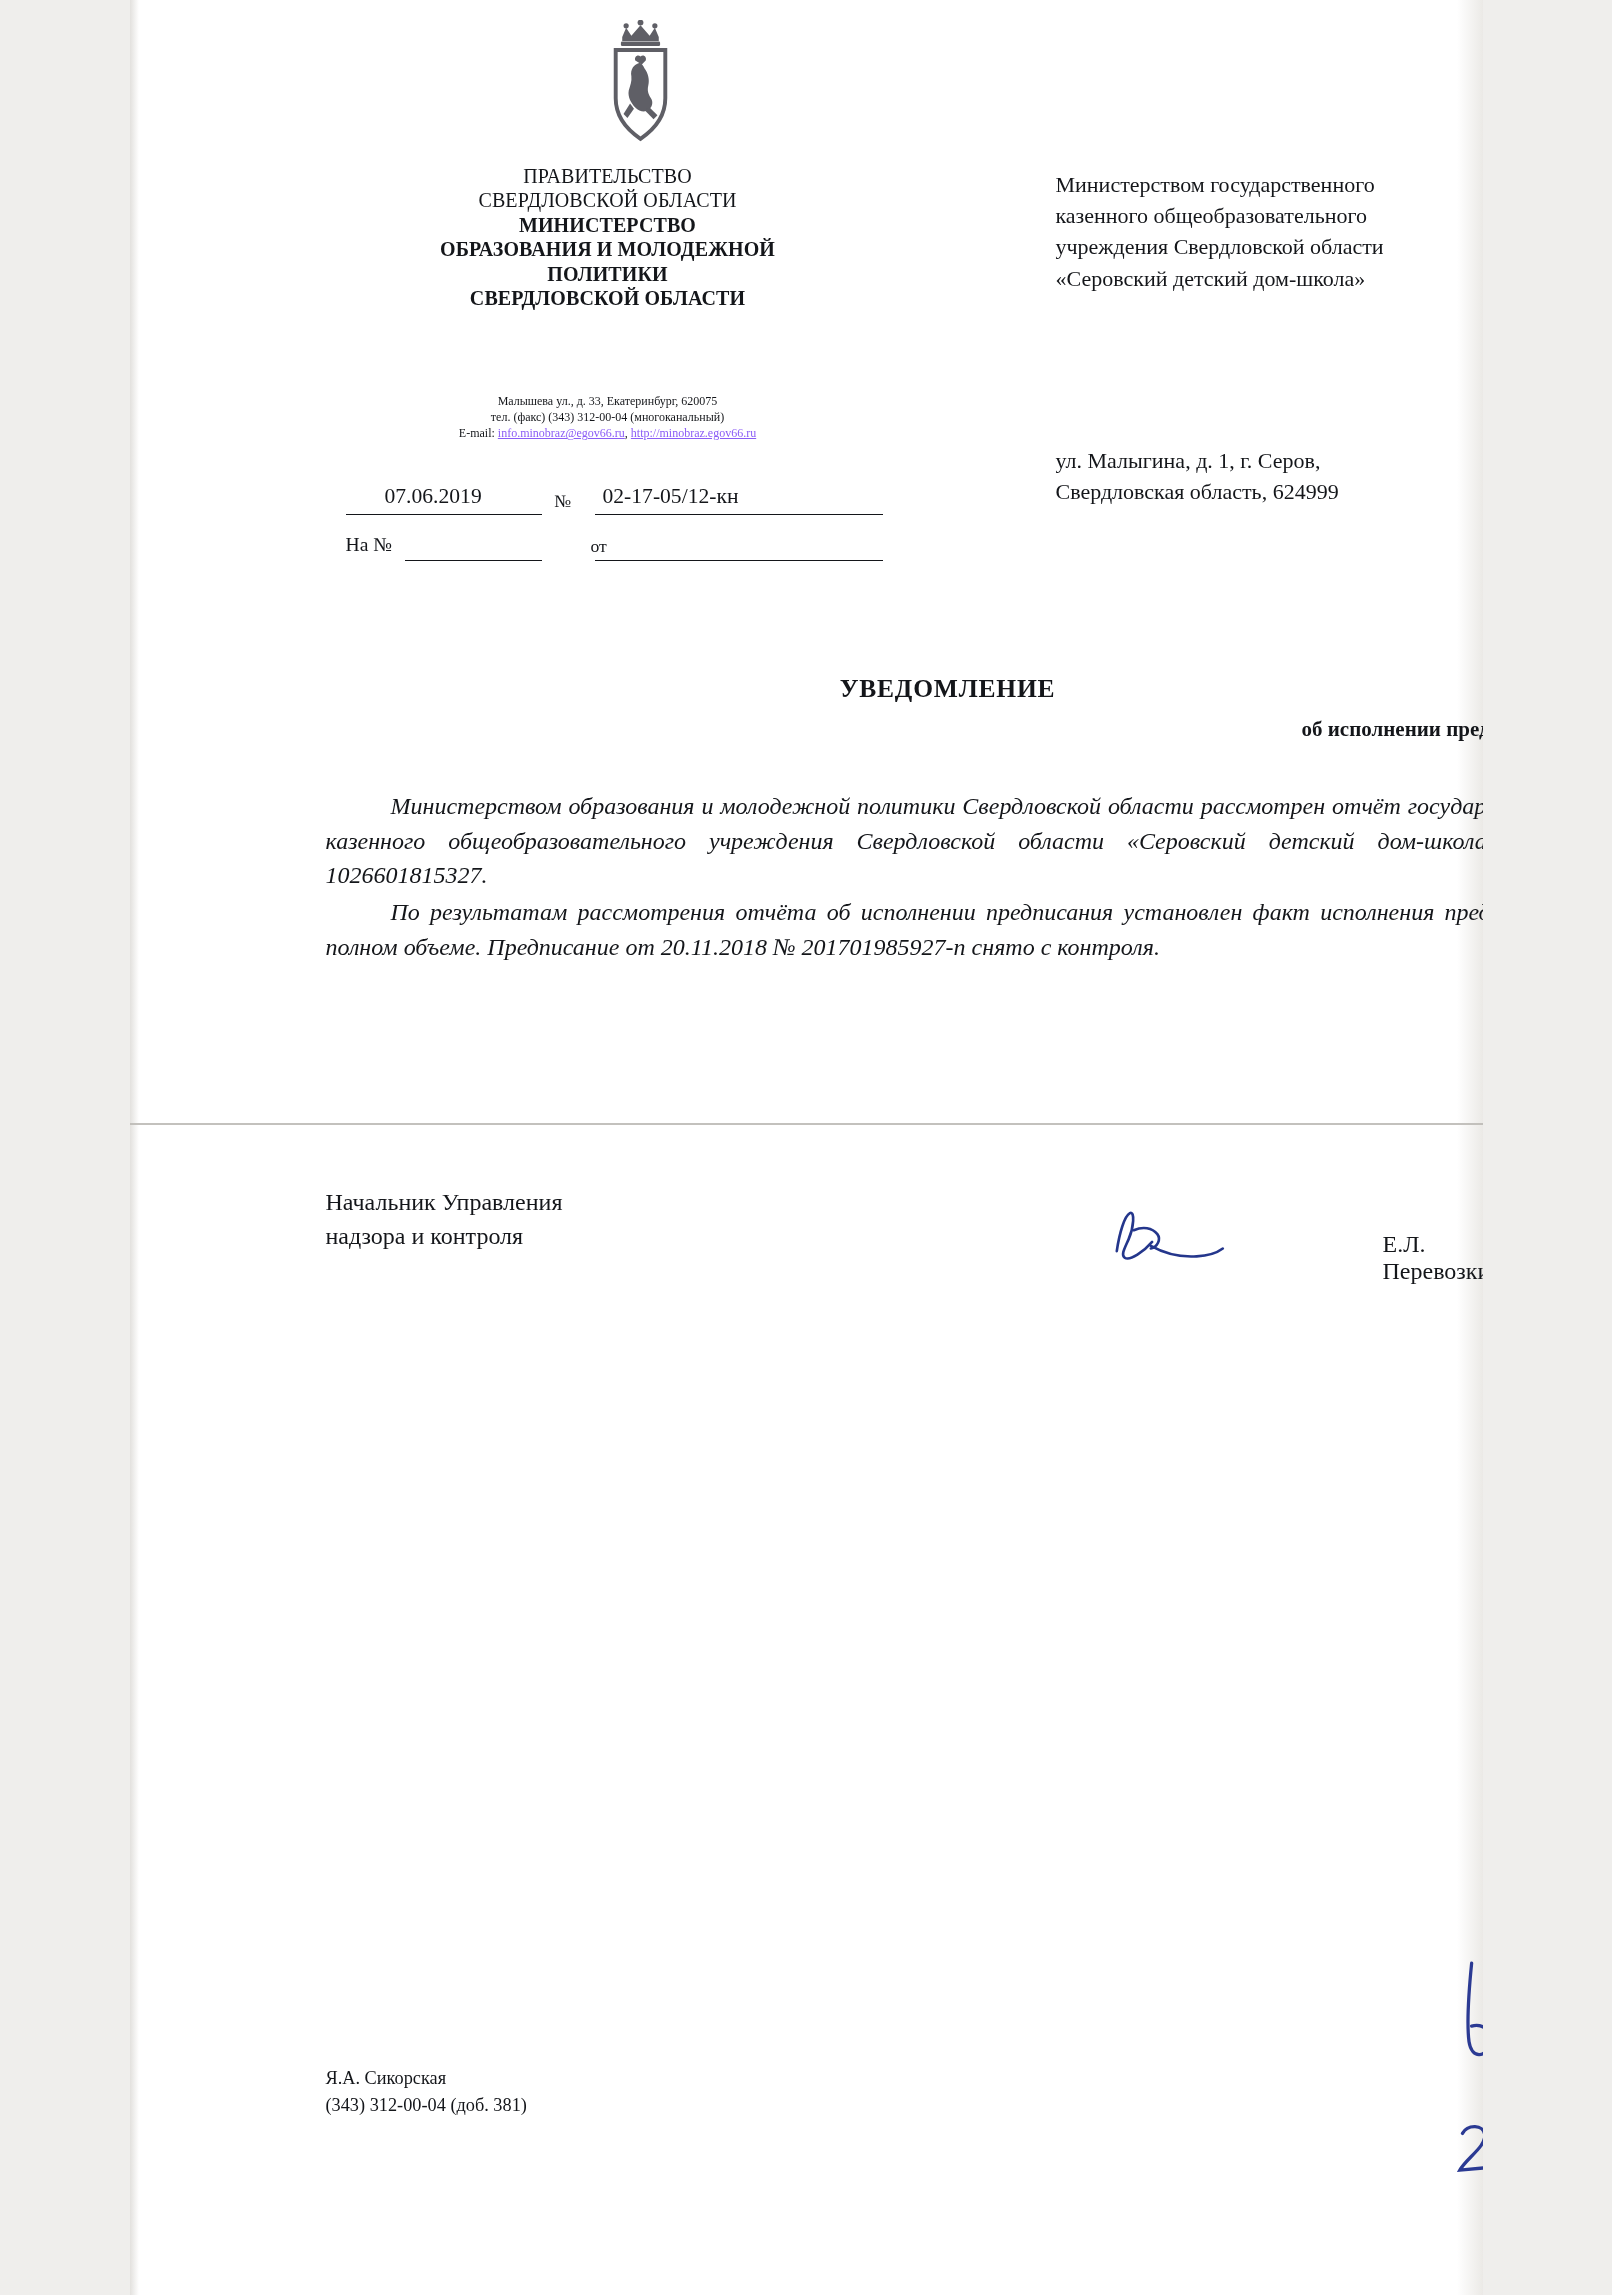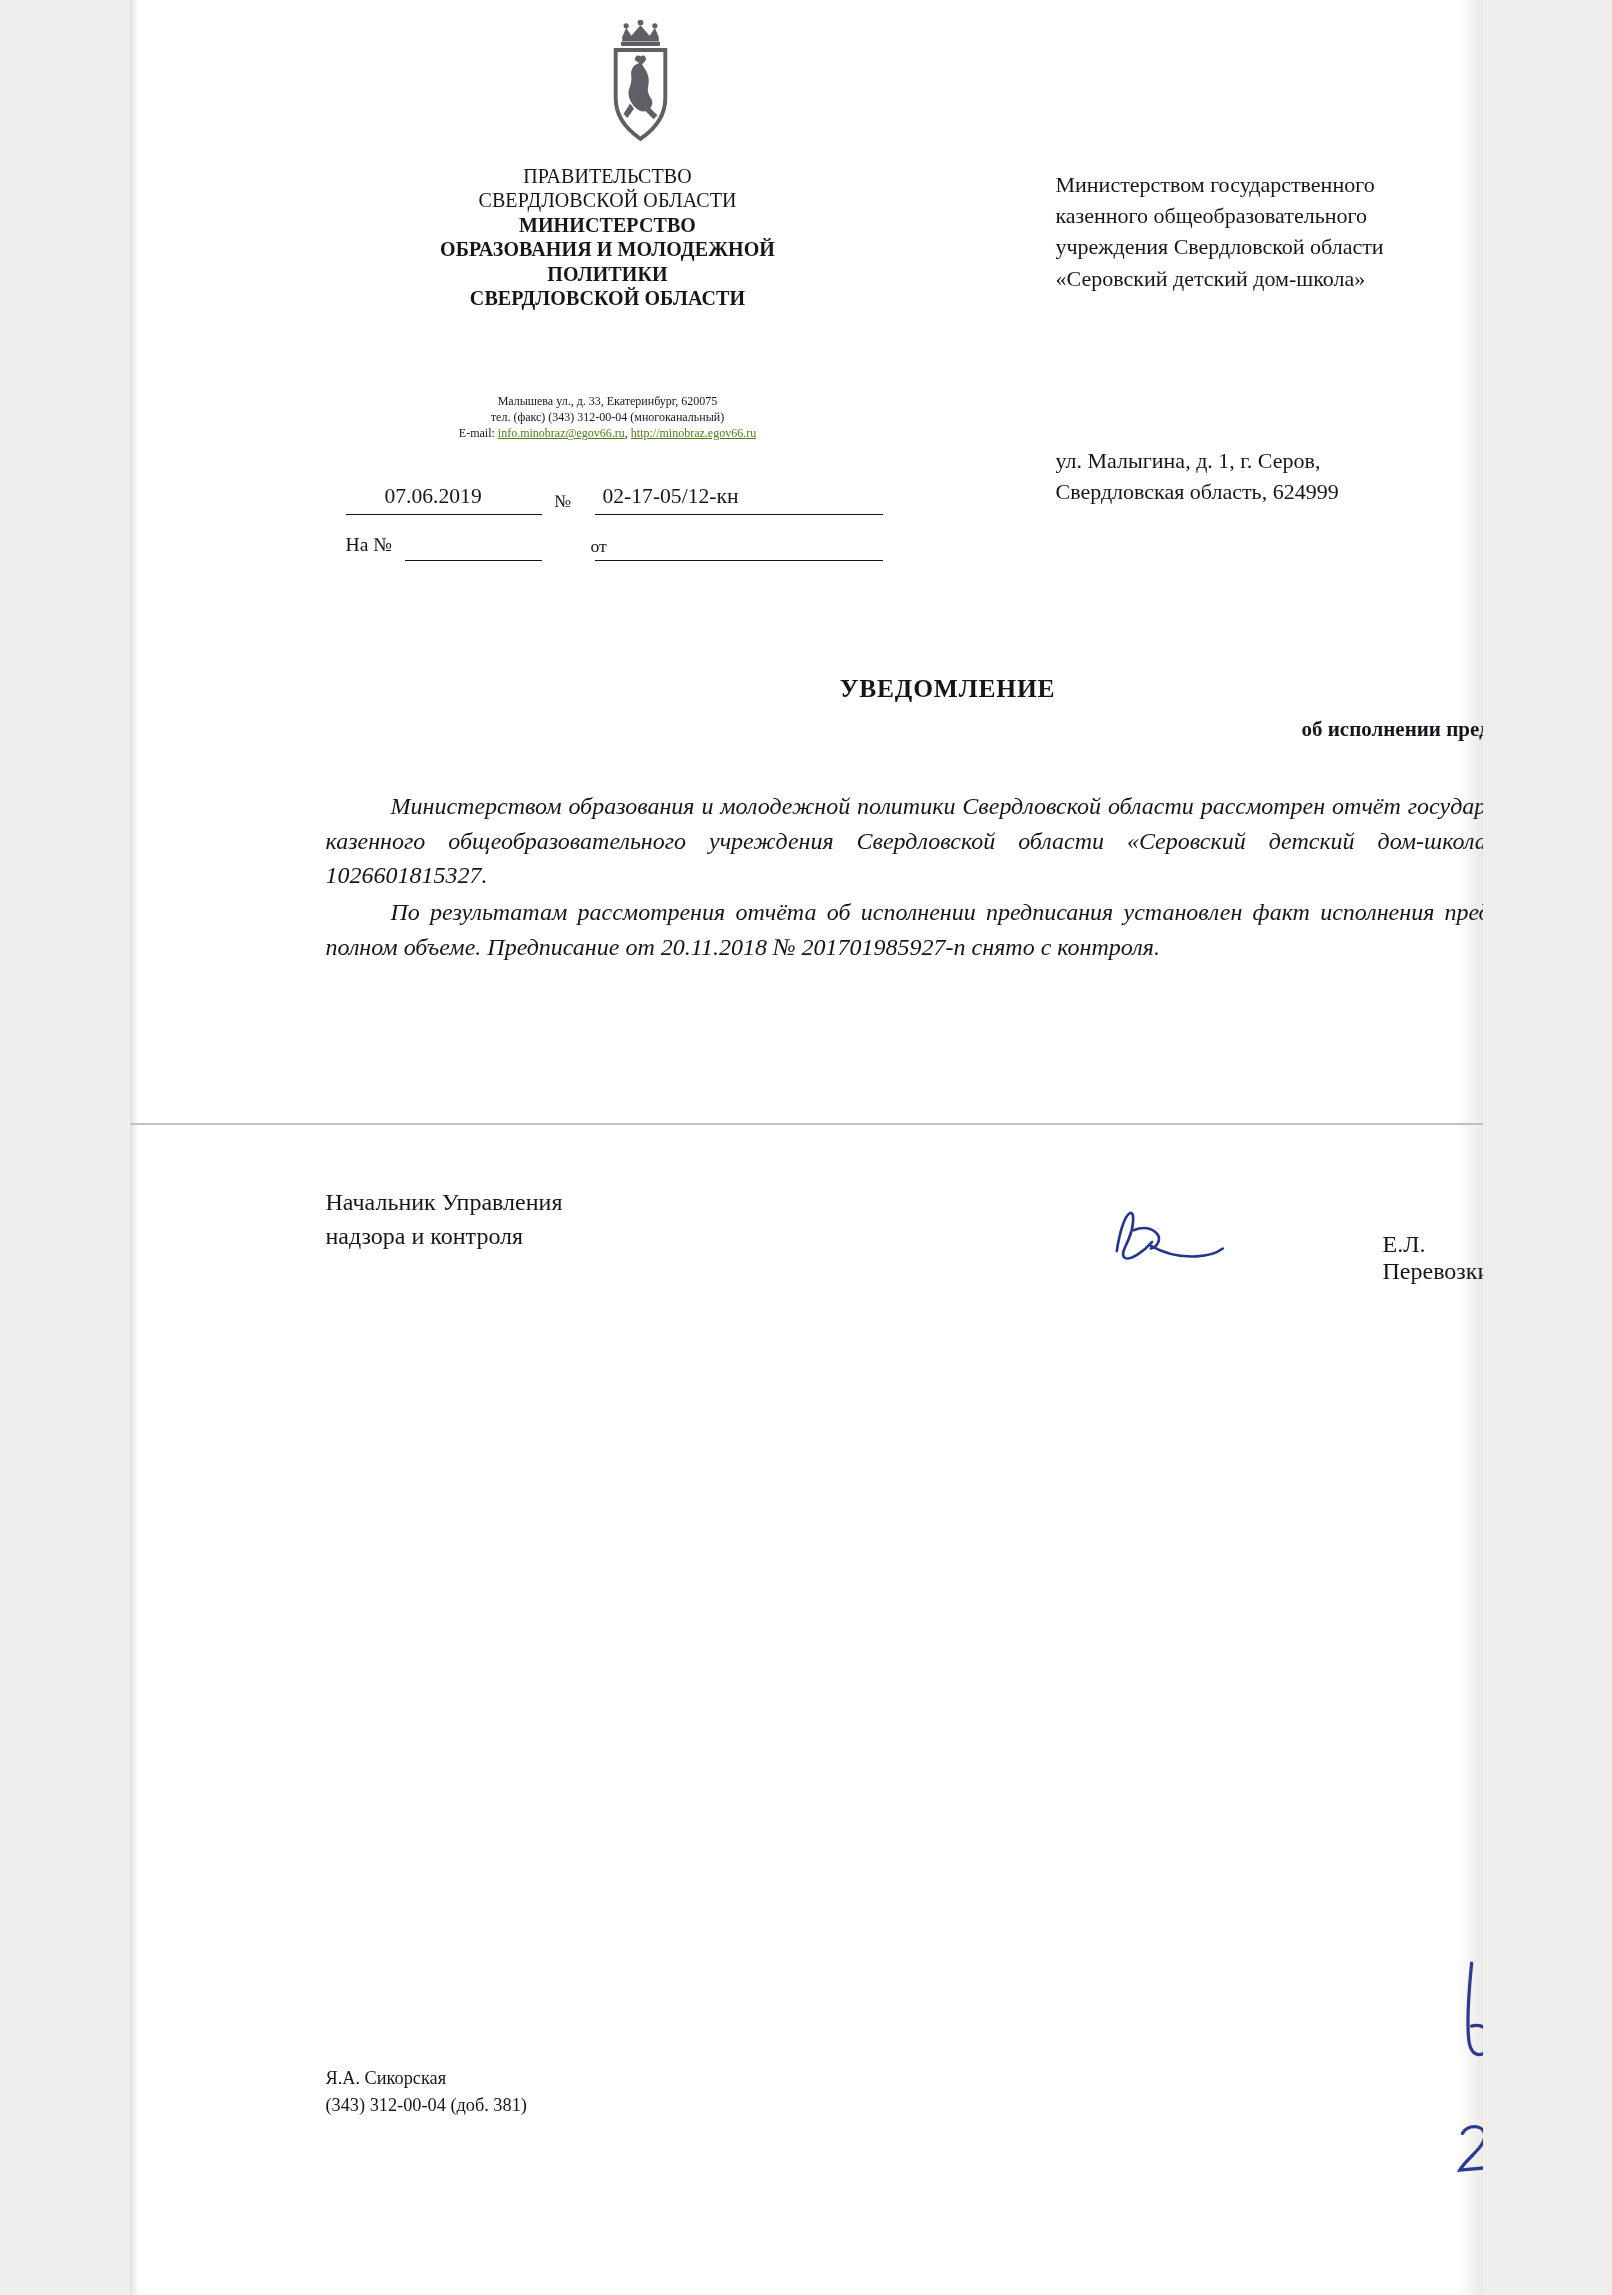--- a/index.html
+++ b/index.html
@@ -70,21 +70,21 @@
   .contacts {
     position: absolute;
     left: 216px;
     top: 393px;
     width: 524px;
     text-align: center;
     font-size: 12px;
     line-height: 1.35;
   }
   .contacts a {
-    color: #4d7c0f;
+    color: #8b5cf6;
   }
 
   
   .date-row {
     position: absolute;
     left: 216px;
     top: 484px;
     width: 609px;
     height: 39px;
   }

